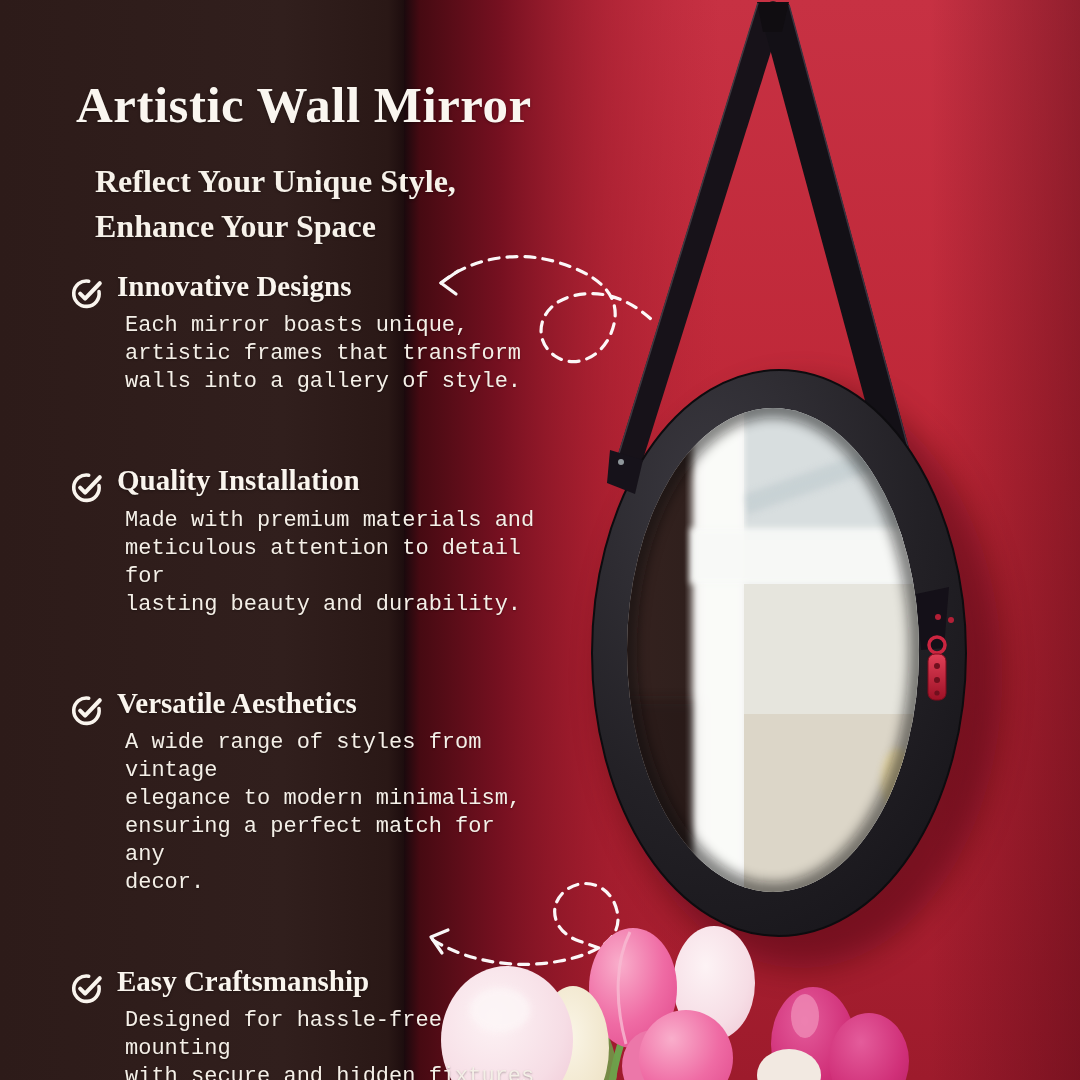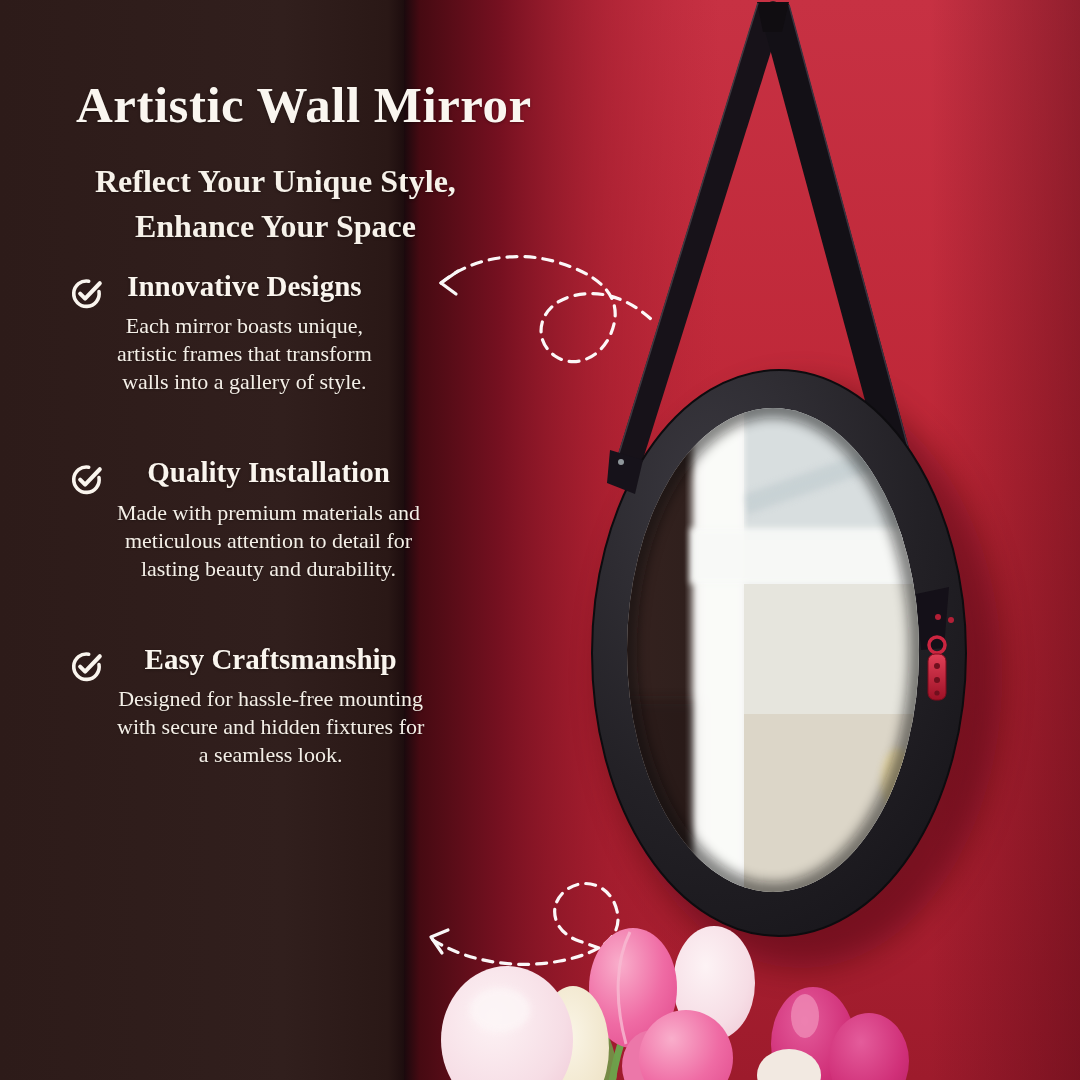--- a/index.html
+++ b/index.html
@@ -1,21 +1,21 @@
 <!DOCTYPE html>
 <html><head>
 <meta charset="utf-8">
 <style>
   html,body{margin:0;padding:0;background:#111;}
   .poster{
     position:relative;width:1080px;height:1080px;overflow:hidden;
     font-family:"Liberation Serif",serif;background:#2e1c1a;
   }
   .scene{position:absolute;inset:0;display:block;}
-  .content{position:absolute;inset:0;text-align:center;}
+  .content{position:absolute;inset:0;}
   .title{
     position:absolute;left:76px;top:76px;margin:0;
     font-size:51px;font-weight:700;color:#faf6f0;letter-spacing:.5px;
     text-shadow:0 1px 3px rgba(0,0,0,.35);white-space:nowrap;
   }
   .subtitle{
     position:absolute;left:77px;top:141px;margin:18px;
     font-size:32px;font-weight:700;color:#f7f2ea;line-height:1.4;
     white-space:pre-line;text-shadow:0 1px 3px rgba(0,0,0,.35);
   }
@@ -25,22 +25,22 @@
   }
   .feature{display:flex;align-items:flex-start;}
   .check{width:37px;height:37px;margin:4px 12px 0 0;flex:none;}
   .check svg{width:100%;height:100%;display:block;}
   .ftext{min-width:0;}
   .fhead{
     margin:0 0 9px 0;font-size:29px;font-weight:700;color:#faf5ee;
     line-height:1.15;text-shadow:0 1px 3px rgba(0,0,0,.35);white-space:nowrap;
   }
   .fbody{
-    margin:0;font-size:22px;color:#f4efe7;line-height:28px;
-    white-space:pre-line;text-shadow:0 1px 2px rgba(0,0,0,.3);
+    margin:8px;font-size:22px;color:#f4efe7;line-height:28px;
+    white-space:pre-line;text-shadow:0 1px 2px rgba(0,0,0,.3);font-family:Liberation Mono, monospace;
   }
 </style>
 </head>
 <body>
 
 <div class="poster">
 
   <svg class="scene" viewBox="0 0 1080 1080" aria-hidden="true">
     <defs>
       <linearGradient id="wallV" x1="0" y1="0" x2="0" y2="1">
@@ -222,20 +222,35 @@
             </svg>
         </span>
         <div class="ftext">
           <h3 class="fhead">Quality Installation</h3>
           <p class="fbody">Made with premium materials and
 meticulous attention to detail for
 lasting beauty and durability.</p>
         </div>
       </div>
 
+      <div class="feature">
+        <span class="check">
+          <svg viewBox="0 0 32 32">
+              <path d="M26.8 15.1 A11 11 0 1 1 17.9 6.2" fill="none" stroke="#faf5ee" stroke-width="3.1" stroke-linecap="round"></path>
+              <path d="M10.5 17 L14.8 21.3 L27.5 8" fill="none" stroke="#faf5ee" stroke-width="3.5" stroke-linecap="round" stroke-linejoin="round"></path>
+            </svg>
+        </span>
+        <div class="ftext">
+          <h3 class="fhead">Versatile Aesthetics</h3>
+          <p class="fbody">A wide range of styles from vintage
+elegance to modern minimalism,
+ensuring a perfect match for any
+decor.</p>
+        </div>
+      </div>
 
       <div class="feature">
         <span class="check">
           <svg viewBox="0 0 32 32">
               <path d="M26.8 15.1 A11 11 0 1 1 17.9 6.2" fill="none" stroke="#faf5ee" stroke-width="3.1" stroke-linecap="round"></path>
               <path d="M10.5 17 L14.8 21.3 L27.5 8" fill="none" stroke="#faf5ee" stroke-width="3.5" stroke-linecap="round" stroke-linejoin="round"></path>
             </svg>
         </span>
         <div class="ftext">
           <h3 class="fhead">Easy Craftsmanship</h3>

